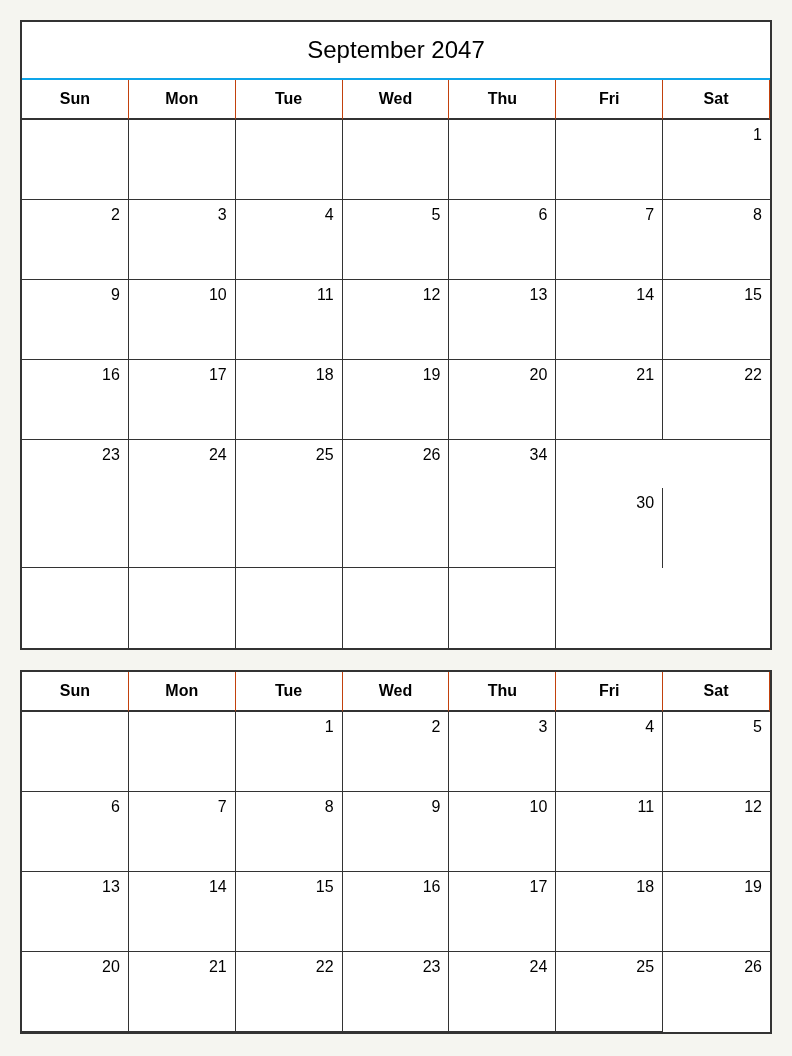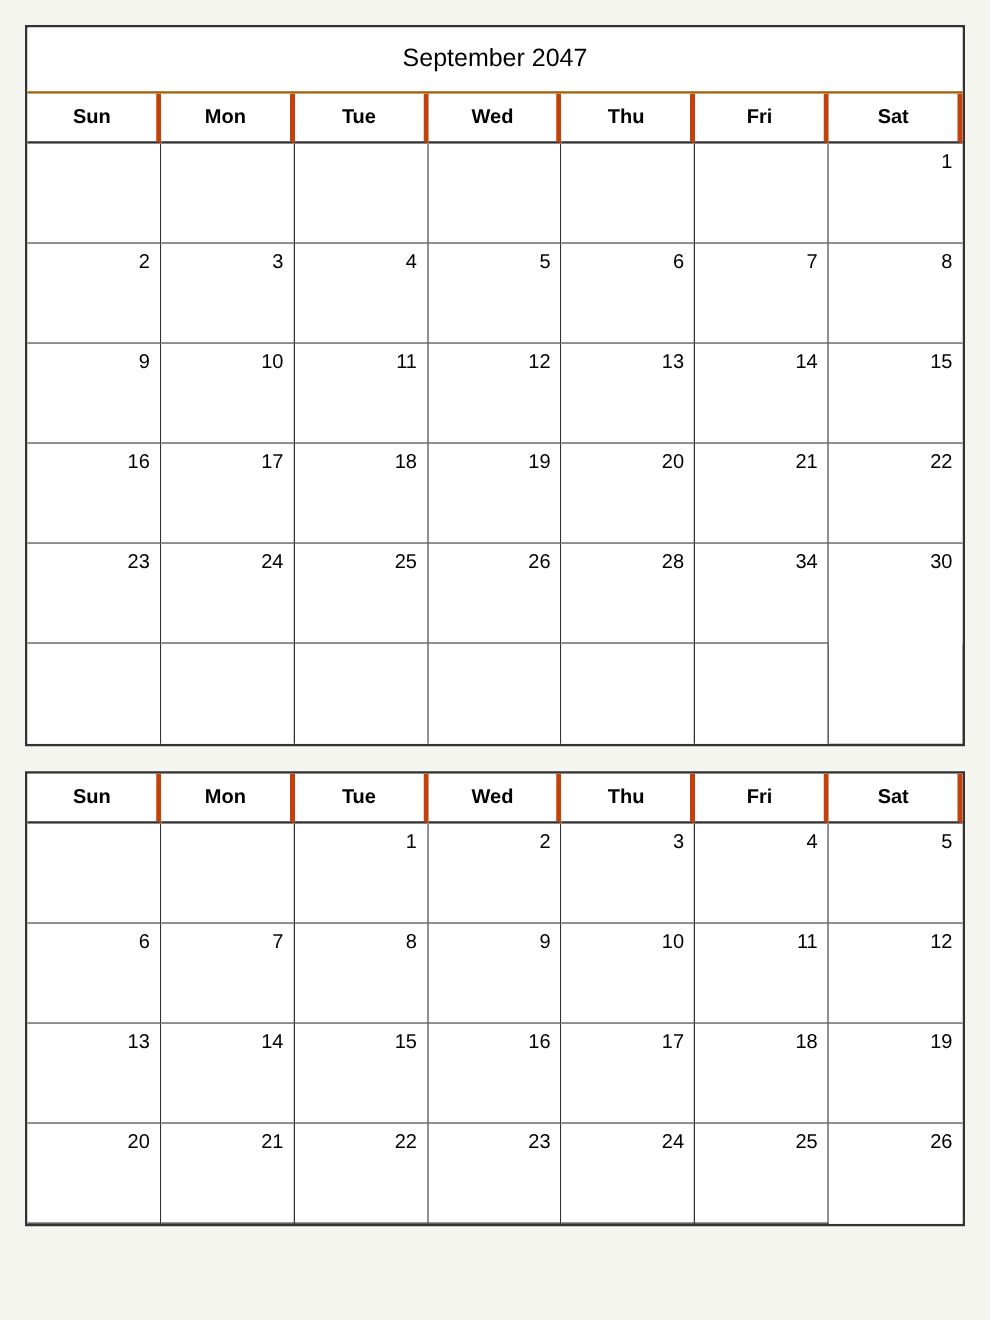--- a/index.html
+++ b/index.html
@@ -14,38 +14,38 @@
       padding: 20px;
       gap: 20px;
     }
     .calendar {
       width: 752px;
       border: 2px solid #333;
       background: #fff;
     }
     .calendar-title {
       text-align: center;
-      font-size: 20px;
+      font-size: 24px;
       font-weight: normal;
       padding: 14px 0;
-      border-bottom: 2px solid #a16207;
+      border-bottom: 2px solid #0ea5e9;
       background: #fff;
     }
     .calendar-grid {
       display: grid;
       grid-template-columns: repeat(7, 1fr);
       width: 100%;
     }
     .day-header {
       text-align: center;
       font-size: 16px;
       font-weight: bold;
       padding: 10px 0;
       border-bottom: 2px solid #333;
-      border-right: 4px solid #c2410c;
+      border-right: 1px solid #c2410c;
       background: #fff;
     }
     .day-header:last-child {
       border-right: none;
     }
     .day-cell {
       border-right: 1px solid #333;
       border-bottom: 1px solid #333;
       min-height: 80px;
       padding: 6px 8px;
@@ -108,24 +108,23 @@
     <div class="day-cell">18</div>
     <div class="day-cell">19</div>
     <div class="day-cell">20</div>
     <div class="day-cell">21</div>
     <div class="day-cell">22</div>
 
     <div class="day-cell">23</div>
     <div class="day-cell">24</div>
     <div class="day-cell">25</div>
     <div class="day-cell">26</div>
-    <div class="day-cell">28</div>
     <div class="day-cell">34</div>
 
-    <div class="day-cell last-row" style="border-bottom:none;">30</div>
+    <div class="day-cell last-row" style="border-bottom:none;margin-top:48px;">30</div>
     <div class="day-cell last-row empty" style="border-bottom:none;"></div>
     <div class="day-cell last-row empty" style="border-bottom:none;"></div>
     <div class="day-cell last-row empty" style="border-bottom:none;"></div>
     <div class="day-cell last-row empty" style="border-bottom:none;"></div>
     <div class="day-cell last-row empty" style="border-bottom:none;"></div>
     <div class="day-cell last-row empty" style="border-bottom:none;"></div>
   </div>
 </div>
 
 <div class="calendar">

